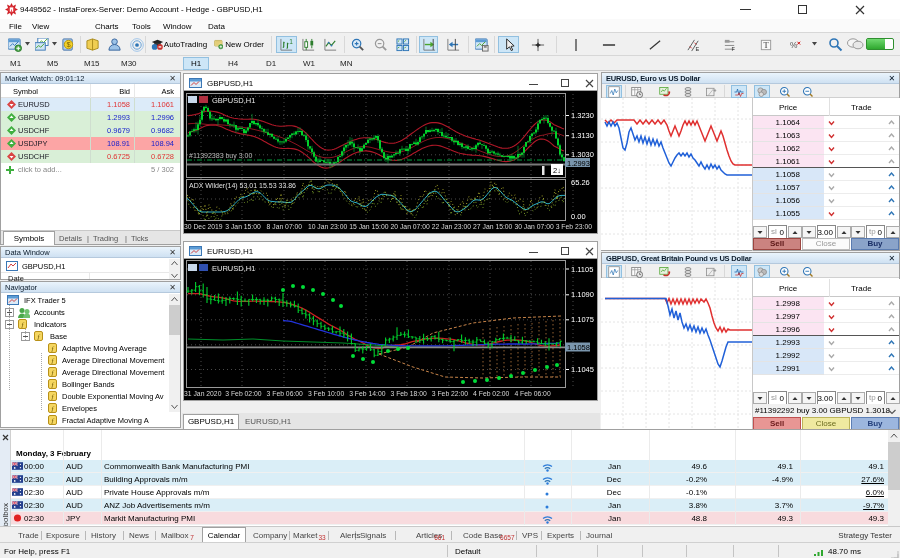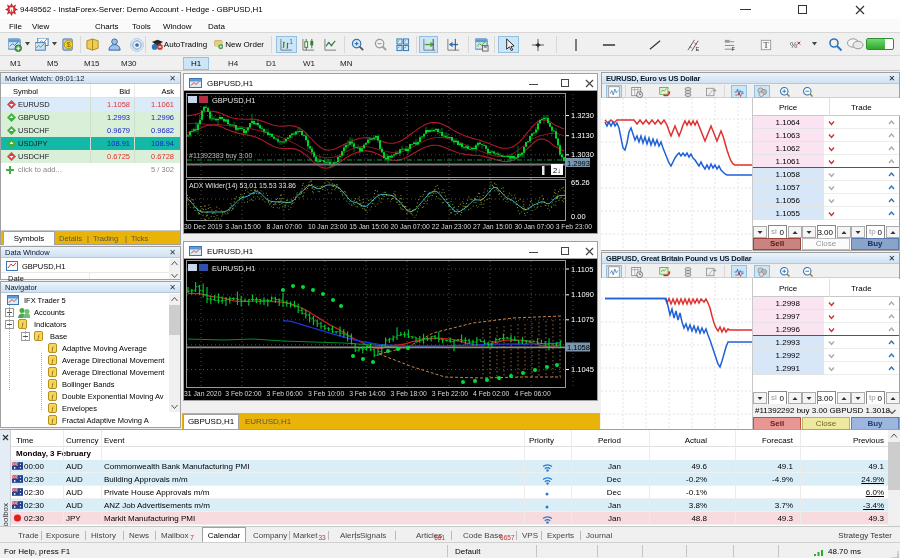--- a/index.html
+++ b/index.html
@@ -1,21 +1,21 @@
 <!DOCTYPE html>
 <html><head><meta charset="utf-8"><style>
 *{margin:0;padding:0;box-sizing:border-box;}
 html,body{width:900px;height:558px;overflow:hidden;}
 body{font-family:"Liberation Sans",sans-serif;font-size:8px;background:#f0f0f0;position:relative;color:#000;}
 .a{position:absolute;}
 .hdr{background:linear-gradient(#eaf4fc,#cfe1f2);border-bottom:1px solid #b5c9dd;color:#0a1a2a;}
 .tb{border:1px solid transparent;display:flex;align-items:center;justify-content:center;}
 .sel{background:#cde6f7;border:1px solid #92c0e0;}
 .sep{width:1px;background:#d8d8d8;}
-.tabrow{background:#eab308;}
+.tabrow{background:#e5e5e5;}
 .tab-act{background:#fff;border:1px solid #a0a0a0;border-bottom:none;color:#000;}
 .tab-in{color:#555;}
 </style></head><body>
 <div class="a" style="left:0;top:0;width:900px;height:19px;background:#fff;">
 <svg class="a" style="left:5px;top:3px;" width="13" height="13" viewBox="0 0 13 13">
 <path d="M6.5 0 L8 3 L11 1.5 L10 5 L13 6.5 L10 8 L11 11.5 L8 10 L6.5 13 L5 10 L2 11.5 L3 8 L0 6.5 L3 5 L2 1.5 L5 3 Z" fill="#cf2027"></path>
 <circle cx="6.5" cy="6.5" r="3" fill="#e8565c"></circle>
 <path d="M5 4.5 h3 v4 h-1 v-2 h-1 v2 h-1 z" fill="#fff"></path>
 </svg>
 <div class="a" style="left:20px;top:5px;">9449562 - InstaForex-Server: Demo Account - Hedge - GBPUSD,H1</div>
@@ -297,21 +297,21 @@
       <svg class="a" style="left:6px;top:2px;" width="9" height="9">
         <path d="M4.5 0 L9 4.5 L4.5 9 L0 4.5 Z" fill="#3faf3f"></path>
         <path d="M4.5 2.5 L6.5 5 h-4 z" fill="#fff"></path>
       </svg>
       <span style="position:absolute;left:17px;top:2px;color:#1a1a24;">USDCHF</span>
       <span style="position:absolute;right:50px;top:2px;color:#1822cc;">0.9679</span>
       <span style="position:absolute;right:6px;top:2px;color:#1822cc;">0.9682</span>
       <div class="a" style="left:89px;top:0;width:1px;height:13px;background:#cfdecf;"></div>
       <div class="a" style="left:133px;top:0;width:1px;height:13px;background:#cfdecf;"></div>
     </div>
-    <div class="a" style="left:0;top:64px;width:179px;height:13px;background:#14b8a6;">
+    <div class="a" style="left:0;top:64px;width:179px;height:13px;background:#fca5a5;">
       <svg class="a" style="left:6px;top:2px;" width="9" height="9">
         <path d="M4.5 0 L9 4.5 L4.5 9 L0 4.5 Z" fill="#3faf3f"></path>
         <path d="M4.5 2.5 L6.5 5 h-4 z" fill="#fff"></path>
       </svg>
       <span style="position:absolute;left:17px;top:2px;color:#1a1a24;">USDJPY</span>
       <span style="position:absolute;right:50px;top:2px;color:#1822cc;">108.91</span>
       <span style="position:absolute;right:6px;top:2px;color:#1822cc;">108.94</span>
       <div class="a" style="left:89px;top:0;width:1px;height:13px;background:#cfdecf;"></div>
       <div class="a" style="left:133px;top:0;width:1px;height:13px;background:#cfdecf;"></div>
     </div>
@@ -954,30 +954,20 @@
 <div class="a" style="left:753px;top:417px;width:48px;height:13px;background:#e89694;border:1px solid #c05050;text-align:center;color:#6b1a1a;line-height:11px;font-weight:bold;">Sell</div>
 <div class="a" style="left:802px;top:417px;width:48px;height:13px;background:#efe9a0;border:1px solid #bcb45a;text-align:center;color:#6b6b1f;line-height:11px;">Close</div>
 <div class="a" style="left:851px;top:417px;width:48px;height:13px;background:#9cb6de;border:1px solid #5d7fb5;text-align:center;color:#24407c;line-height:11px;font-weight:bold;">Buy</div>
 <div class="a" style="left:0;top:429px;width:900px;height:97px;background:#fff;border-top:1px solid #a0a0a0;">
     <div class="a" style="left:0;top:0;width:11px;height:97px;background:#e4ecf5;border-right:1px solid #d0d0d0;">
       <svg class="a" style="left:2px;top:4px;" width="8" height="8">
         <path d="M1 1 L6 6 M6 1 L1 6" stroke="#333" stroke-width="1.2"></path>
       </svg>
       <div class="a" style="left:-13px;top:78px;width:36px;transform:rotate(-90deg);color:#333;">Toolbox</div>
     </div>
-    <div class="a" style="left:11px;top:0;width:877px;height:17px;background:#fff;border-bottom:1px solid #e0e0e0;">
-      <span style="position:absolute;left:5px;top:6px;">Time</span>
-      <span style="position:absolute;left:55px;top:6px;">Currency</span>
-      <span style="position:absolute;left:93px;top:6px;">Event</span>
-      <span style="position:absolute;left:518px;top:6px;">Priority</span>
-      <span style="position:absolute;left:560px;top:6px;width:50px;text-align:right;">Period</span>
-      <span style="position:absolute;left:630px;top:6px;width:66px;text-align:right;">Actual</span>
-      <span style="position:absolute;left:716px;top:6px;width:66px;text-align:right;">Forecast</span>
-      <span style="position:absolute;left:807px;top:6px;width:66px;text-align:right;">Previous</span>
-    </div>
     <div class="a" style="left:11px;top:17px;width:877px;height:13px;background:#fff;">
       <span style="position:absolute;left:5px;top:2px;font-weight:bold;">Monday, 3 February</span>
     </div>
     <div class="a" style="left:11px;top:30px;width:877px;height:13px;background:#daeef7;border-bottom:1px solid #f0f0f0;">
       <svg class="a" style="left:1px;top:2px;" width="11" height="8" viewBox="0 0 13 9">
         <rect width="13" height="9" fill="#24408e"></rect>
         <path d="M0 0 L6.5 4 M6.5 0 L0 4" stroke="#fff" stroke-width="1.1"></path>
         <path d="M0 0 L6.5 4 M6.5 0 L0 4" stroke="#c02" stroke-width="0.5"></path>
         <path d="M3.2 0 V4 M0 2 H6.5" stroke="#fff" stroke-width="1.3"></path>
         <path d="M3.2 0 V4 M0 2 H6.5" stroke="#c02" stroke-width="0.7"></path>
@@ -1013,21 +1003,21 @@
       <span style="position:absolute;left:55px;top:2px;">AUD</span>
       <span style="position:absolute;left:93px;top:2px;">Building Approvals m/m</span>
       <svg class="a" style="left:530px;top:3px;" width="13" height="9">
         <circle cx="6.5" cy="7.5" r="1.2" fill="#2b7bd9"></circle>
         <path d="M3.8 5.8 a4 4 0 0 1 5.4 0" fill="none" stroke="#2e75b6" stroke-width="1.2"></path>
         <path d="M2 3.5 a6.8 6.8 0 0 1 9 0" fill="none" stroke="#2b7bd9" stroke-width="1.2"></path>
       </svg>
       <span style="position:absolute;left:560px;top:2px;width:50px;text-align:right;">Dec</span>
       <span style="position:absolute;left:630px;top:2px;width:66px;text-align:right;">-0.2%</span>
       <span style="position:absolute;left:716px;top:2px;width:66px;text-align:right;">-4.9%</span>
-      <span style="position:absolute;left:807px;top:2px;width:66px;text-align:right; text-decoration:underline;">24.9%</span>
+      <span style="position:absolute;left:807px;top:2px;width:66px;text-align:right; text-decoration:underline;">27.6%</span>
     </div>
     <div class="a" style="left:11px;top:56px;width:877px;height:13px;background:#ffffff;border-bottom:1px solid #f0f0f0;">
       <svg class="a" style="left:1px;top:2px;" width="11" height="8" viewBox="0 0 13 9">
         <rect width="13" height="9" fill="#24408e"></rect>
         <path d="M0 0 L6.5 4 M6.5 0 L0 4" stroke="#fff" stroke-width="1.1"></path>
         <path d="M0 0 L6.5 4 M6.5 0 L0 4" stroke="#c02" stroke-width="0.5"></path>
         <path d="M3.2 0 V4 M0 2 H6.5" stroke="#fff" stroke-width="1.3"></path>
         <path d="M3.2 0 V4 M0 2 H6.5" stroke="#c02" stroke-width="0.7"></path>
         <circle cx="10" cy="2.5" r="0.8" fill="#fff"></circle>
         <circle cx="10" cy="6.5" r="0.8" fill="#fff"></circle>
@@ -1057,21 +1047,21 @@
       </svg>
       <span style="position:absolute;left:13px;top:2px;">02:30</span>
       <span style="position:absolute;left:55px;top:2px;">AUD</span>
       <span style="position:absolute;left:93px;top:2px;">ANZ Job Advertisements m/m</span>
       <svg class="a" style="left:533px;top:5px;" width="6" height="6">
         <circle cx="3" cy="3" r="1.5" fill="#2b7bd9"></circle>
       </svg>
       <span style="position:absolute;left:560px;top:2px;width:50px;text-align:right;">Jan</span>
       <span style="position:absolute;left:630px;top:2px;width:66px;text-align:right;">3.8%</span>
       <span style="position:absolute;left:716px;top:2px;width:66px;text-align:right;">3.7%</span>
-      <span style="position:absolute;left:807px;top:2px;width:66px;text-align:right; text-decoration:underline;">-3.4%</span>
+      <span style="position:absolute;left:807px;top:2px;width:66px;text-align:right; text-decoration:underline;">-9.7%</span>
     </div>
     <div class="a" style="left:11px;top:82px;width:877px;height:13px;background:#f8dbde;border-bottom:1px solid #f0f0f0;">
       <svg class="a" style="left:1px;top:2px;" width="11" height="8" viewBox="0 0 13 9">
         <circle cx="6.5" cy="4.5" r="4.2" fill="#e02020"></circle>
       </svg>
       <span style="position:absolute;left:13px;top:2px;">02:30</span>
       <span style="position:absolute;left:55px;top:2px;">JPY</span>
       <span style="position:absolute;left:93px;top:2px;">Markit Manufacturing PMI</span>
       <svg class="a" style="left:530px;top:3px;" width="13" height="9">
         <circle cx="6.5" cy="7.5" r="1.2" fill="#2b7bd9"></circle>

